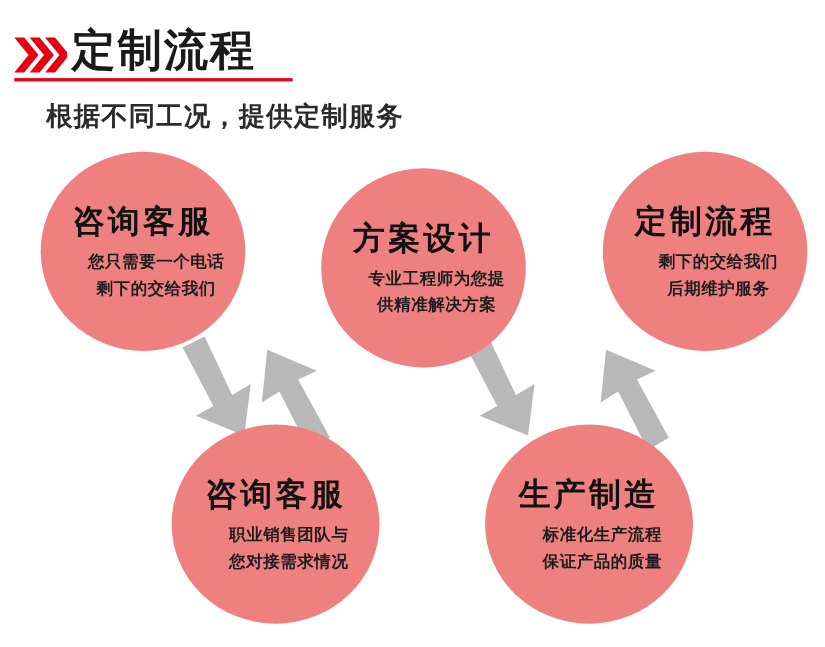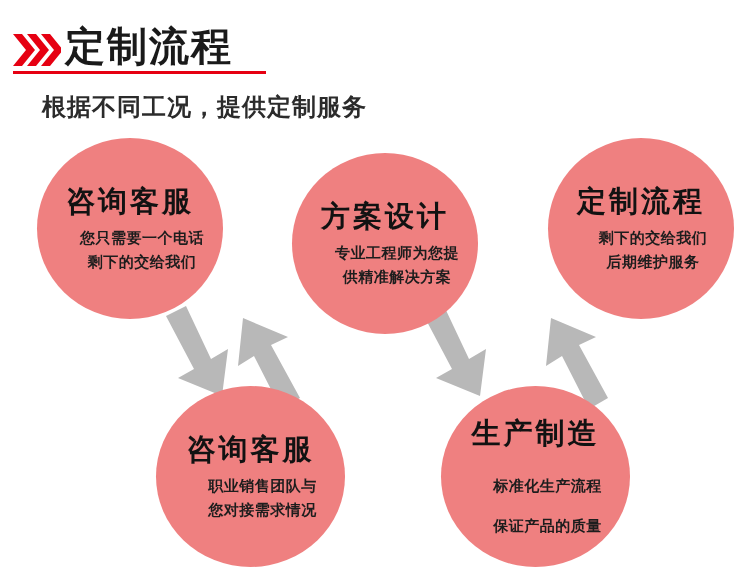--- a/index.html
+++ b/index.html
@@ -106,21 +106,21 @@
     letter-spacing: 0.5px;
     white-space: nowrap;
     margin-left: 24px;
   }
 
   
   .node-1 { left: 37px;  top: 138px; width: 186px; height: 181px; }
   .node-2 { left: 292px; top: 153px; width: 186px; height: 181px; }
   .node-3 { left: 548px; top: 138px; width: 186px; height: 181px; }
   .node-4 { left: 156px; top: 386px; width: 189px; height: 181px; }
-  .node-5 { left: 441px; top: 386px; width: 189px; height: 181px; gap: 16px; }
+  .node-5 { left: 441px; top: 386px; width: 189px; height: 181px; }
 </style>
 </head>
 <body>
 
 <div class="header">
 
   <span class="chevrons">
     <svg width="48" height="34" viewBox="0 0 48 34" aria-hidden="true">
       <polygon points="0,1 9,1 22,17 9,33 0,33 13,17" fill="#e60012"></polygon>
       <polygon points="14,1 23,1 36,17 23,33 14,33 27,17" fill="#e60012"></polygon>

